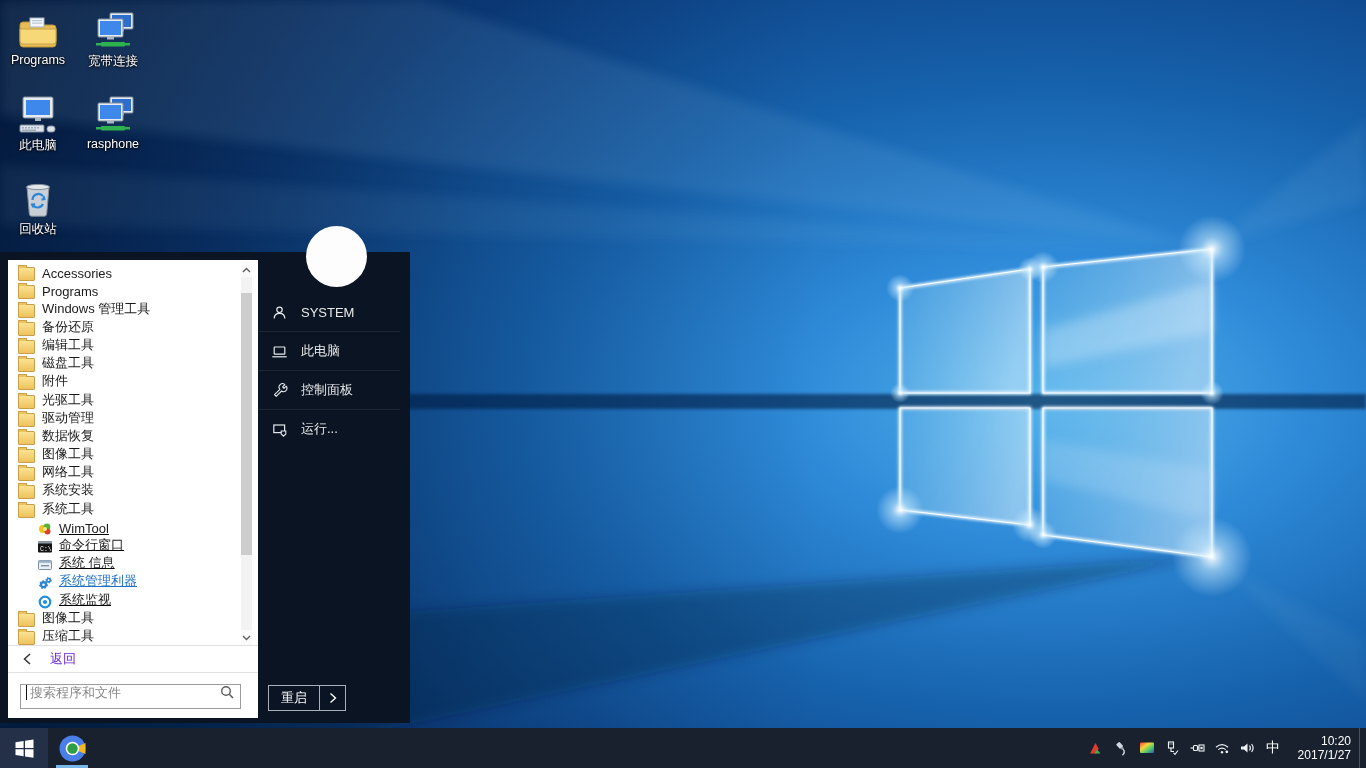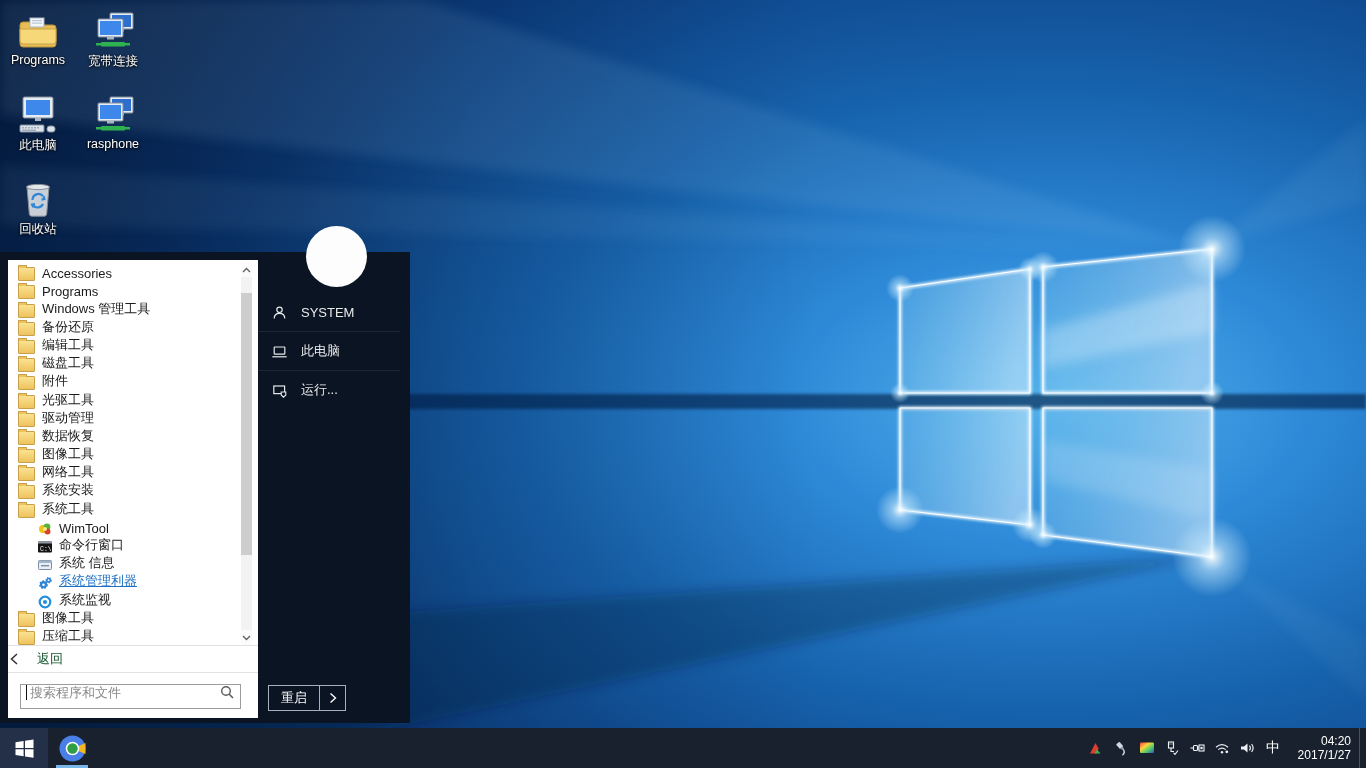--- a/index.html
+++ b/index.html
@@ -13,37 +13,37 @@
   .dicon-label{font-size:12.5px;margin-top:3px;
     text-shadow:0 1px 3px #000,0 0 2px rgba(0,0,0,.85);white-space:nowrap;}
 
   
   .startmenu{position:absolute;left:0;top:252px;width:410px;height:471px;background:#0a1422;}
   .avatar{position:absolute;left:306px;top:-26px;width:61px;height:61px;border-radius:50%;background:#fdfdfd;}
   .white-panel{position:absolute;left:8px;top:8px;width:250px;height:458px;background:#fff;}
   .plist{position:absolute;left:0;top:3px;right:20px;height:382px;overflow:hidden;}
   .prow{display:flex;align-items:flex-end;height:18.2px;padding-left:10px;}
   .prow .lbl{margin-left:7px;font-size:13px;color:#1b1b1b;white-space:nowrap;}
-  .prow.sub{padding-left:30px;}
+  .prow.sub{padding-left:30px;text-decoration:underline;}
   .prow.link .lbl{color:#1d70c4;text-decoration:underline;}
   .fold{flex:0 0 auto;width:15px;height:12px;position:relative;
     background:linear-gradient(#fae292,#eec35e);border:1px solid #c9a04a;border-radius:1px;margin-top:1px;}
   .fold::before{content:"";position:absolute;top:-3px;left:-1px;width:7px;height:2px;
     background:#eec35e;border:1px solid #c9a04a;border-bottom:none;border-radius:1px 1px 0 0;}
   .appic{flex:0 0 auto;width:14px;height:14px;display:flex;align-items:center;justify-content:center;}
 
   .scrollbar{position:absolute;top:2px;right:6px;width:11px;height:383px;background:#f3f3f3;}
   .sb-btn{position:absolute;left:0;width:11px;height:15px;background:#fbfbfb;
     display:flex;align-items:center;justify-content:center;}
   .sb-up{top:0;} .sb-down{bottom:0;}
   .sb-thumb{position:absolute;top:31px;left:0;width:11px;height:262px;background:#cdcdcd;}
 
   .hsep{position:absolute;left:0;right:0;height:1px;background:#e2e2e2;}
   .back-row{position:absolute;left:0;right:16px;top:386px;height:26px;display:flex;
-    align-items:center;color:#14532d;font-size:13px;}
+    align-items:center;padding-left:13px;color:#6d28d9;font-size:13px;}
   .back-row .lbl{margin-left:17px;}
   .search-wrap{position:absolute;left:12px;top:424px;width:219px;height:23px;
     border:1px solid #9c9c9c;background:#fff;display:flex;align-items:flex-start;}
   .caret{width:1px;height:15px;background:#111;margin-left:5px;flex:0 0 auto;}
   .search-wrap input{flex:1;min-width:0;border:0;outline:0;padding:0 4px 0 3px;
     font-size:13px;color:#333;font-family:inherit;background:transparent;}
   .search-wrap input::placeholder{color:#8a8a8a;}
   .mag{margin-right:6px;display:flex;flex:0 0 auto;}
 
   .right-panel{position:absolute;left:258px;top:0;width:148px;height:471px;}
@@ -404,20 +404,28 @@
           <span class="ric">
             <svg width="17" height="17" fill="none" stroke="#e6e9ed" stroke-width="1.2">
                 <rect x="3.2" y="4" width="10.6" height="7.2" rx="0.6"></rect>
                 <path d="M1.3 13.8 h14.4"></path>
               </svg>
           </span>
           <span>此电脑</span>
         </div>
         <div class="ritem">
           <span class="ric">
+            <svg width="17" height="17" fill="none" stroke="#e6e9ed" stroke-width="1.1" stroke-linejoin="round">
+                <path d="M13.8 2.6 a3.4 3.4 0 0 0 -4.9 4.7 l-5.4 5.4 1.7 1.7 5.4-5.4 a3.4 3.4 0 0 0 4.6-4.9 l-2.2 2.2 -1.4-1.4 Z"></path>
+              </svg>
+          </span>
+          <span>控制面板</span>
+        </div>
+        <div class="ritem">
+          <span class="ric">
             <svg width="17" height="17">
                 <rect x="2.8" y="4" width="10.8" height="7.6" fill="none" stroke="#e6e9ed" stroke-width="1.2"></rect>
                 <path d="M10.2 10 h4.6 v3 l-2.3 2.2 -2.3-2.2 Z" fill="#0a1422" stroke="#e6e9ed" stroke-width="1.1"></path>
               </svg>
           </span>
           <span>运行...</span>
         </div>
       </div>
 
       <div class="restart">
@@ -506,20 +514,20 @@
       </span>
       <span class="tray-ic">
         <svg width="16" height="16" fill="none" stroke="#eef2f6" stroke-width="1.2">
             <polygon points="2,6.5 5,6.5 8.5,3.5 8.5,12.5 5,9.5 2,9.5" fill="#eef2f6" stroke="none"></polygon>
             <path d="M10.5 5.5 q1.8 2.5 0 5"></path>
             <path d="M12.6 4 q3 4 0 8"></path>
           </svg>
       </span>
       <span class="ime">中</span>
       <div class="clock">
-        <div>04:20</div>
+        <div>10:20</div>
         <div>2017/1/27</div>
       </div>
       <div class="show-desktop"></div>
     </div>
   </div>
 
 </div>
 
 </body></html>

